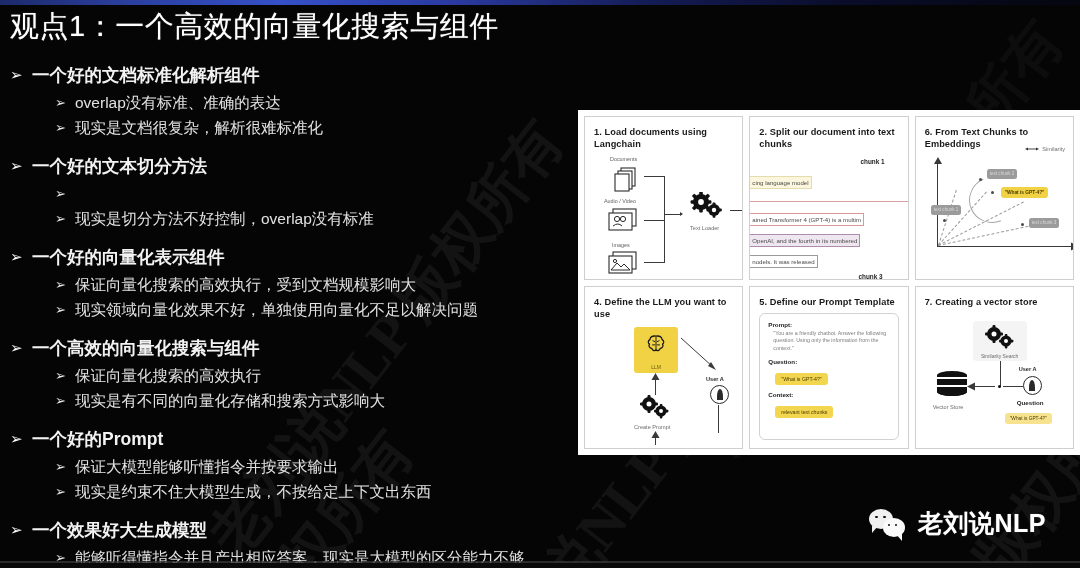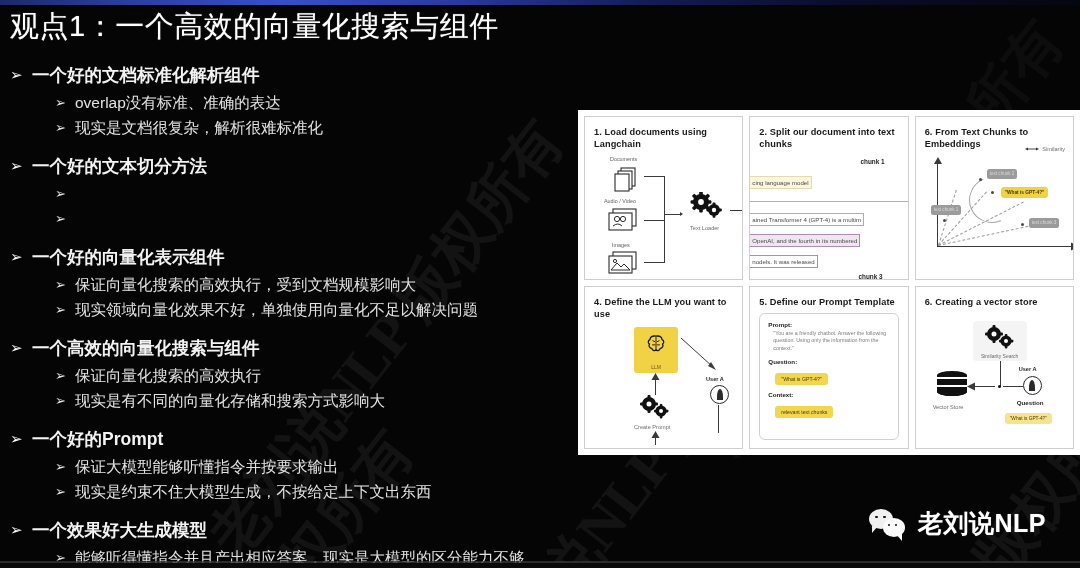--- a/index.html
+++ b/index.html
@@ -265,20 +265,21 @@
     <div class="grp">
       <div class="l1">
         <span class="mk1">➢</span>
         <span class="txt1">一个好的文本切分方法</span>
       </div>
       <div class="l2">
         <span class="mk2">➢</span>
       </div>
       <div class="l2">
         <span class="mk2">➢</span>
+        <span class="txt2">现实是切分方法不好控制，overlap没有标准</span>
       </div>
     </div>
 
     <div class="grp">
       <div class="l1">
         <span class="mk1">➢</span>
         <span class="txt1">一个好的向量化表示组件</span>
       </div>
       <div class="l2">
         <span class="mk2">➢</span>
@@ -516,21 +517,21 @@
         <div class="plabel">Prompt:</div>
         <div class="ptext">"You are a friendly chatbot. Answer the following question. Using only the information from the context."</div>
         <div class="plabel">Question:</div>
         <div class="ychip">"What is GPT-4?"</div>
         <div class="plabel">Context:</div>
         <div class="ychip">relevant text chunks</div>
       </div>
     </div>
 
     <div class="card">
-      <div class="ctitle">6. Creating a vector store</div>
+      <div class="ctitle">7. Creating a vector store</div>
       <div style="position:absolute;left:9px;top:34px;right:9px;bottom:4px;">
 
         <div class="ssbox" style="left:48px;top:0px;">
           <div style="position:absolute;left:11px;top:4px;">
             <svg width="32" height="26" viewBox="0 0 32 26">
               <g fill="#111">
                 <circle cx="10" cy="9" r="7"></circle>
                 <rect x="8.5" y="0" width="3" height="4.5" rx="1"></rect>
                 <rect x="8.5" y="13.5" width="3" height="4.5" rx="1"></rect>
                 <rect x="1" y="7.5" width="4.5" height="3" rx="1"></rect>

